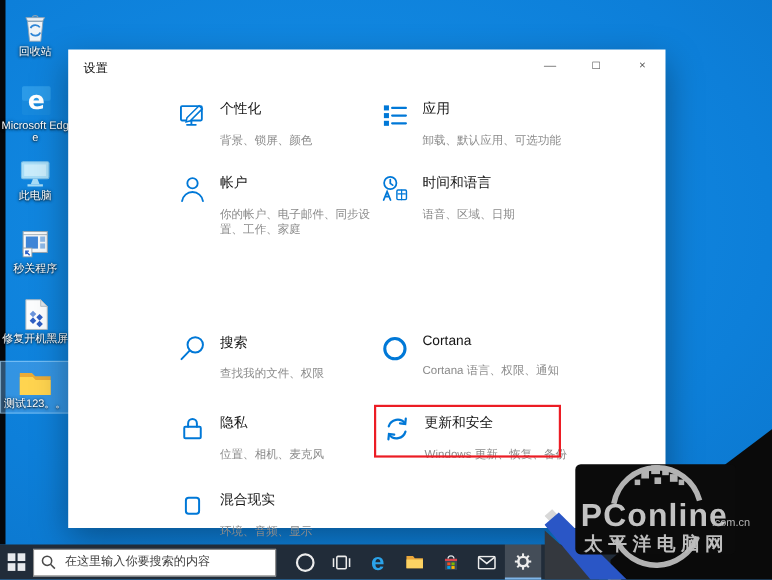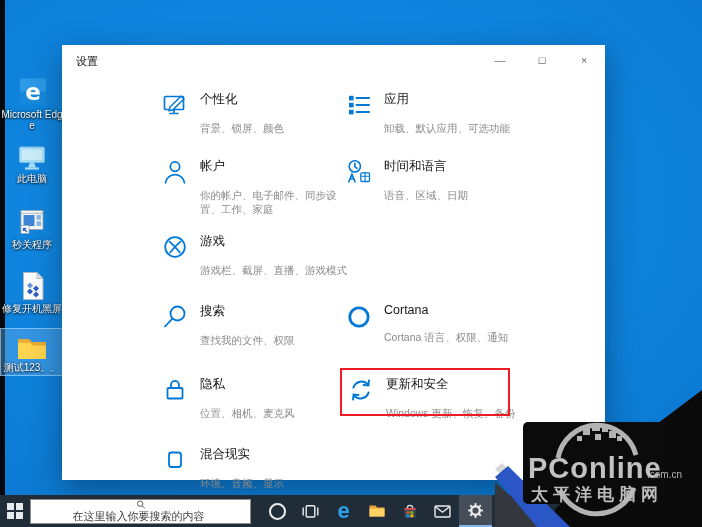--- a/index.html
+++ b/index.html
@@ -26,41 +26,51 @@
   .cat .t2{font-size:10.5px;line-height:14px;color:#8b8b8b;margin-top:13px;}
   .cat.col1 .t2{max-width:150px;}
   .cat.col2 .t2{max-width:168px;}
   .redbox{position:absolute;left:278px;top:323px;width:166px;height:44px;border:2px solid #ec1c24;}
 
   
   .taskbar{position:absolute;left:0;top:495px;width:702px;height:32px;background:#212c39;display:flex;align-items:center;}
   .tstart{width:30px;height:32px;display:flex;align-items:center;justify-content:center;}
   .winlogo{display:grid;grid-template-columns:7px 7px;grid-template-rows:7px 7px;gap:1.5px;}
   .winlogo div{background:#e7eaed;}
-  .tsearch{width:221px;height:25px;background:#fff;border:1px solid #8f8f8f;display:flex;align-items:center;padding:0 6px;box-sizing:border-box;flex-direction:column;}
+  .tsearch{width:221px;height:25px;background:#fff;border:1px solid #8f8f8f;display:flex;align-items:center;padding:0 6px;box-sizing:border-box;}
   .tsearch input{border:none;outline:none;flex:1;font-size:11px;color:#3f3f3f;background:transparent;margin-left:6px;font-family:inherit;}
   .tsearch input::placeholder{color:#3f3f3f;opacity:1;}
   .tslot{width:33px;height:32px;display:flex;align-items:center;justify-content:center;}
   .tslot.active{background:rgba(255,255,255,.16);border-bottom:2px solid #7fb5e8;box-sizing:border-box;}
   .ering{width:13px;height:13px;border:2px solid #ececec;border-radius:50%;}
   .edgeE{font-size:22px;font-weight:bold;color:#2ba3ea;line-height:22px;}
 
   
   .watermark{position:absolute;left:495px;top:378px;width:207px;height:149px;pointer-events:none;}
   .wm-brand{font-size:29px;font-weight:bold;fill:#c2c2c2;letter-spacing:1px;}
   .wm-dom{font-size:10px;fill:#b5b5b5;}
   .wm-cn{font-size:17px;fill:#bdbdbd;letter-spacing:5px;font-weight:bold;}
 </style>
 </head>
 <body>
 
 <div class="screen">
   <div class="wallpaper"></div>
   <div class="edgebar"></div>
 
+  <div class="dicon" style="top:6px">
+    <svg class="glyph" width="34" height="33" viewBox="0 0 34 33">
+      <path d="M14.5 8c0-2.4 5-2.4 5 0" fill="none" stroke="#8aa0b4" stroke-width="1"></path>
+      <path d="M8.5 8h17l-1.6 3.2H10z" fill="#e9eef3" stroke="#8aa0b4" stroke-width=".8"></path>
+      <path d="M10 11.5h14l-1.9 18h-10.2z" fill="#eff4f8" stroke="#8aa0b4" stroke-width=".8"></path>
+      <path d="M12.8 17.5a4.6 3.9 0 0 1 8.4-.6" fill="none" stroke="#2f86d6" stroke-width="1.6"></path>
+      <path d="M21.6 21.5a4.6 3.9 0 0 1-8.6.6" fill="none" stroke="#2f86d6" stroke-width="1.6"></path>
+    </svg>
+    <div class="lbl">回收站</div>
+  </div>
 
   <div class="dicon" style="top:74px">
     <svg class="glyph" width="34" height="32" viewBox="0 0 34 32">
       <rect x="5" y="2.5" width="26" height="26" rx="1.5" fill="#1789dd"></rect>
       <rect x="5" y="2.5" width="26" height="13" rx="1.5" fill="#2b9ae8"></rect>
       <text x="18" y="23.5" text-anchor="middle" font-size="23" font-weight="bold" fill="#fff" font-family="'DejaVu Sans',sans-serif">e</text>
     </svg>
     <div class="lbl">Microsoft Edge</div>
   </div>
 
@@ -162,30 +172,20 @@
         <path d="M2.8 22.8l3.1-7.6 3.1 7.6M4 19.8h3.8"></path>
         <rect x="14.8" y="13.8" width="8.7" height="8.7" rx="1" stroke-width="1.3"></rect>
         <path d="M15.8 17.3h6.7M19.1 13.8v8.7" stroke-width="1.1"></path>
       </svg>
       <div class="text">
           <div class="t1">时间和语言</div>
       <div class="t2">语音、区域、日期</div>
         </div>
     </div>
 
-    <div class="cat col1" style="left:100px;top:188px">
-      <svg class="cicon" width="26" height="26" viewBox="0 0 26 26" fill="none" stroke="#0078d7" stroke-width="1.8" stroke-linecap="round">
-        <circle cx="13" cy="13" r="9.8"></circle>
-        <path d="M7.6 7.6c3 2.6 7.6 7.6 10.3 10.9M18.4 7.6c-3 2.6-7.6 7.6-10.3 10.9"></path>
-      </svg>
-      <div class="text">
-          <div class="t1">游戏</div>
-      <div class="t2">游戏栏、截屏、直播、游戏模式</div>
-        </div>
-    </div>
 
 
     <div class="cat col1" style="left:100px;top:258px">
       <svg class="cicon" width="26" height="26" viewBox="0 0 26 26" fill="none" stroke="#0078d7" stroke-width="1.8" stroke-linecap="round">
         <circle cx="15.5" cy="9.5" r="7"></circle>
         <path d="M10.4 14.7L3 22.5"></path>
       </svg>
       <div class="text">
           <div class="t1">搜索</div>
       <div class="t2">查找我的文件、权限</div>

